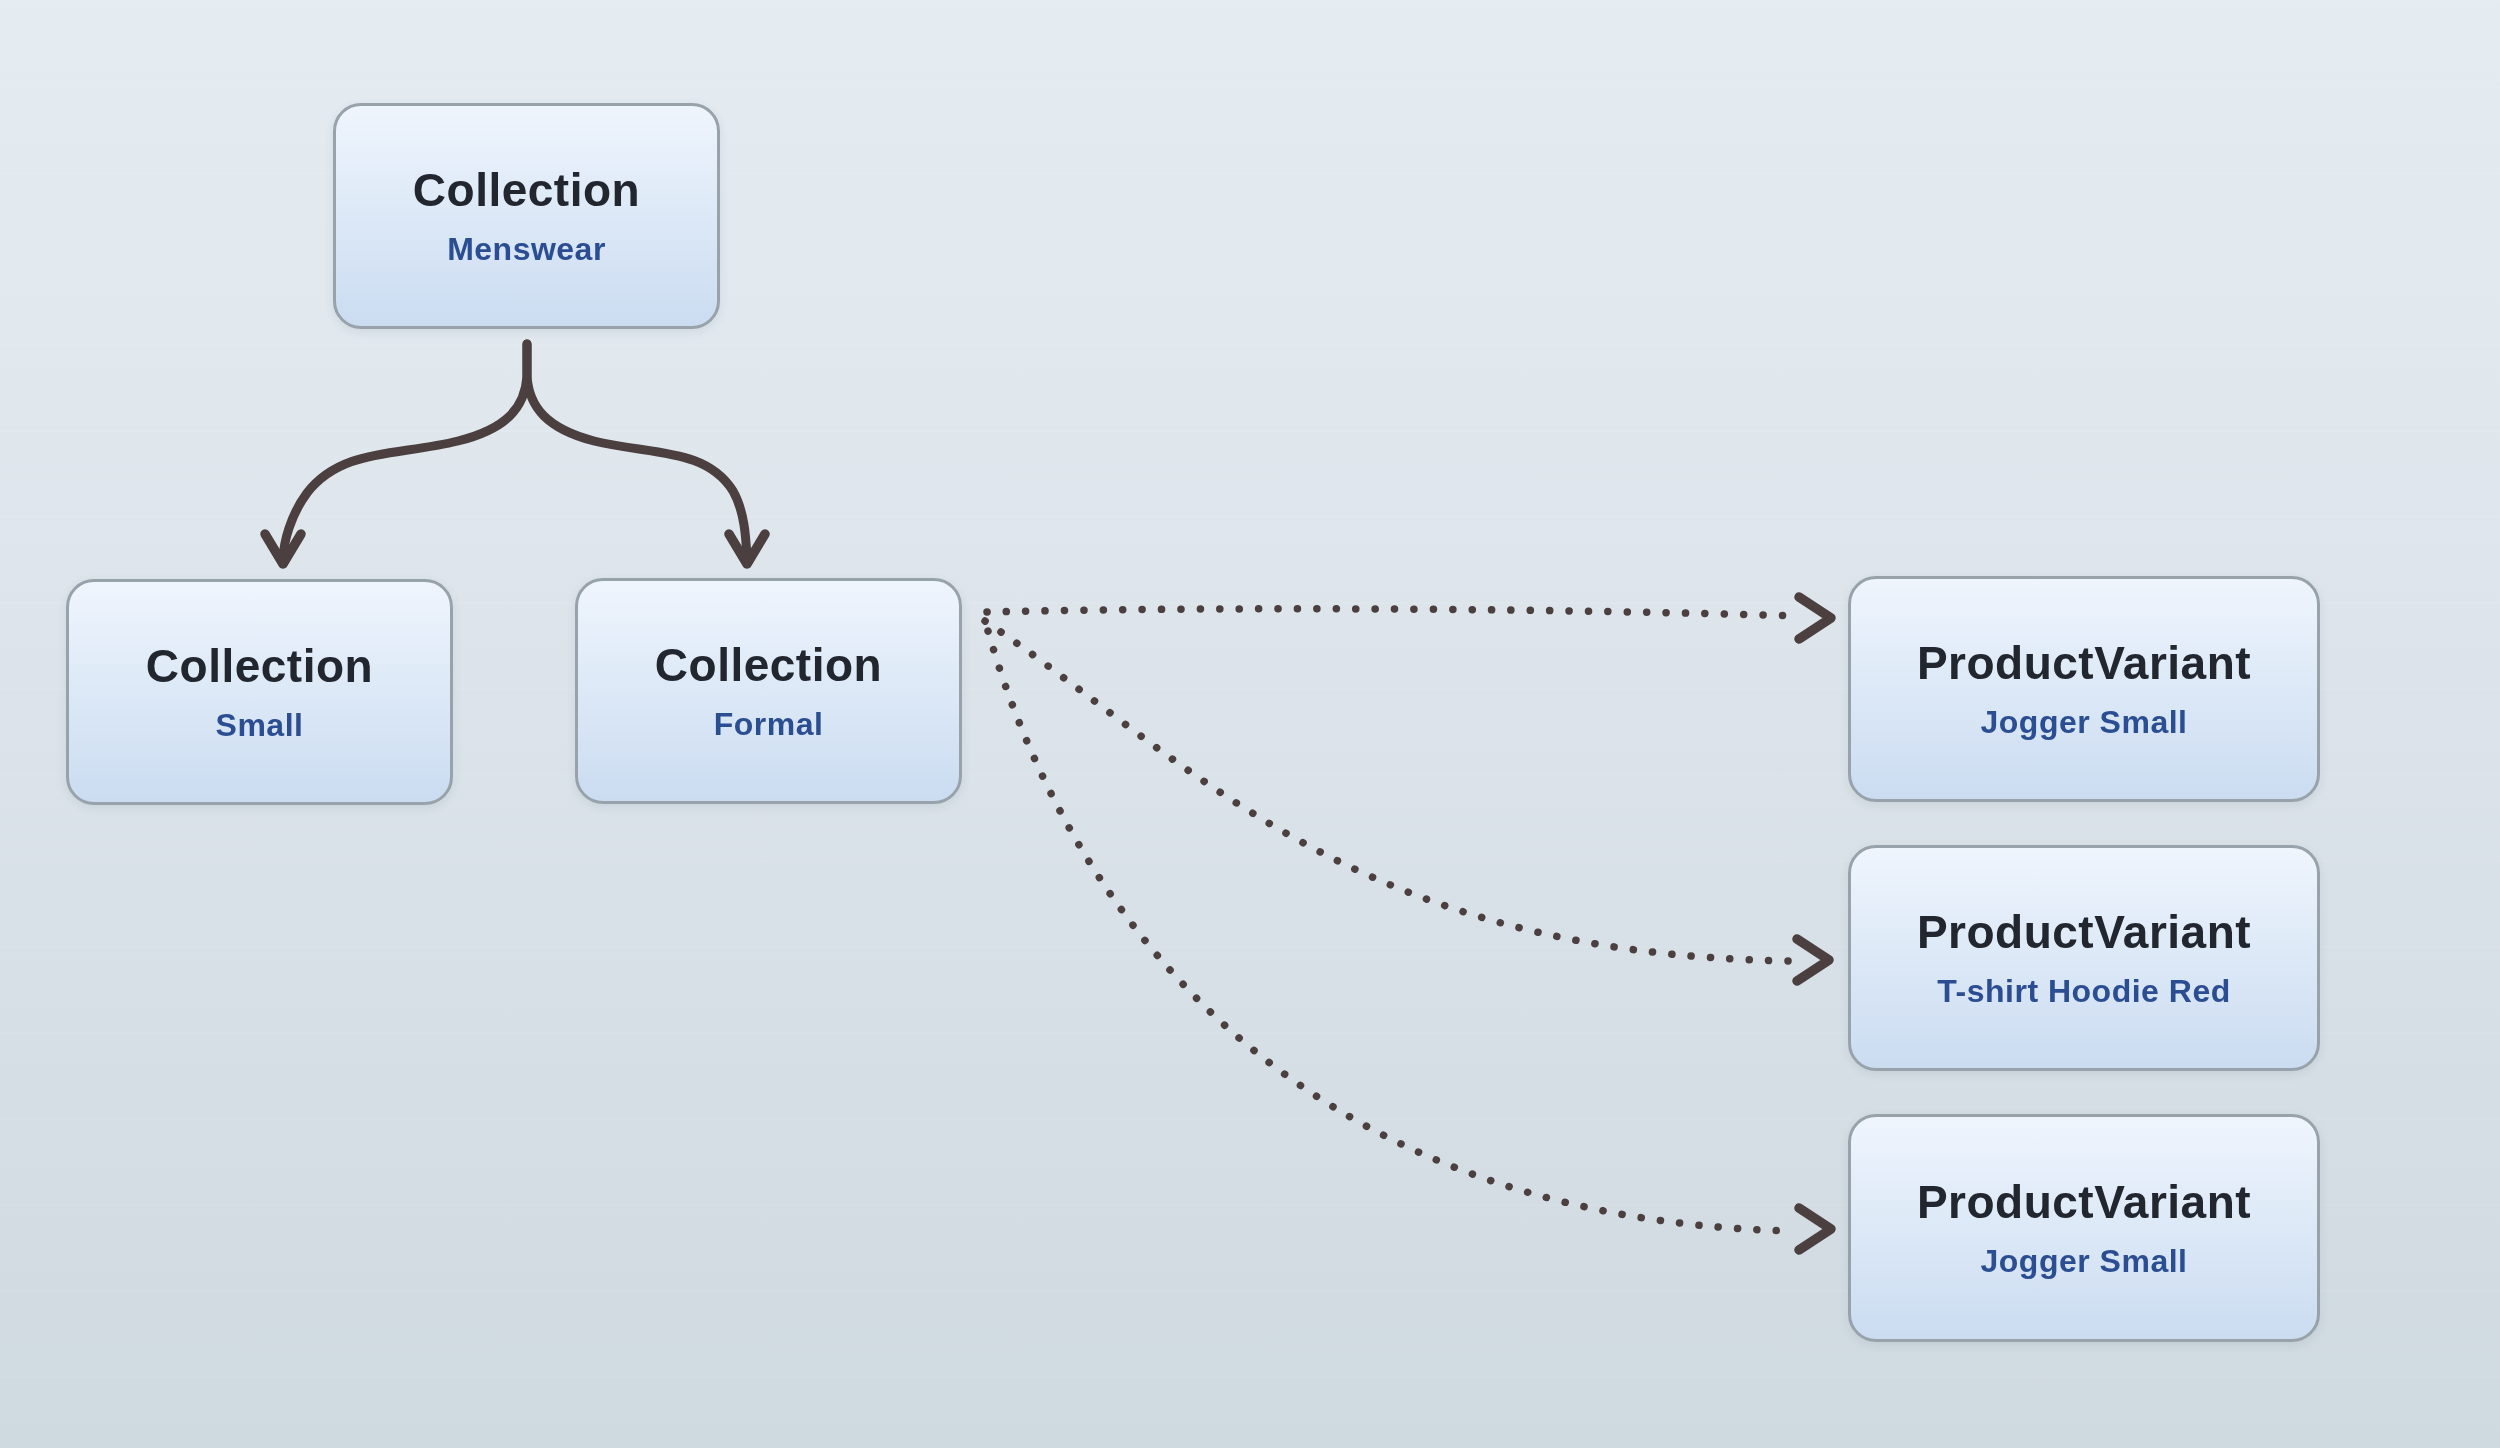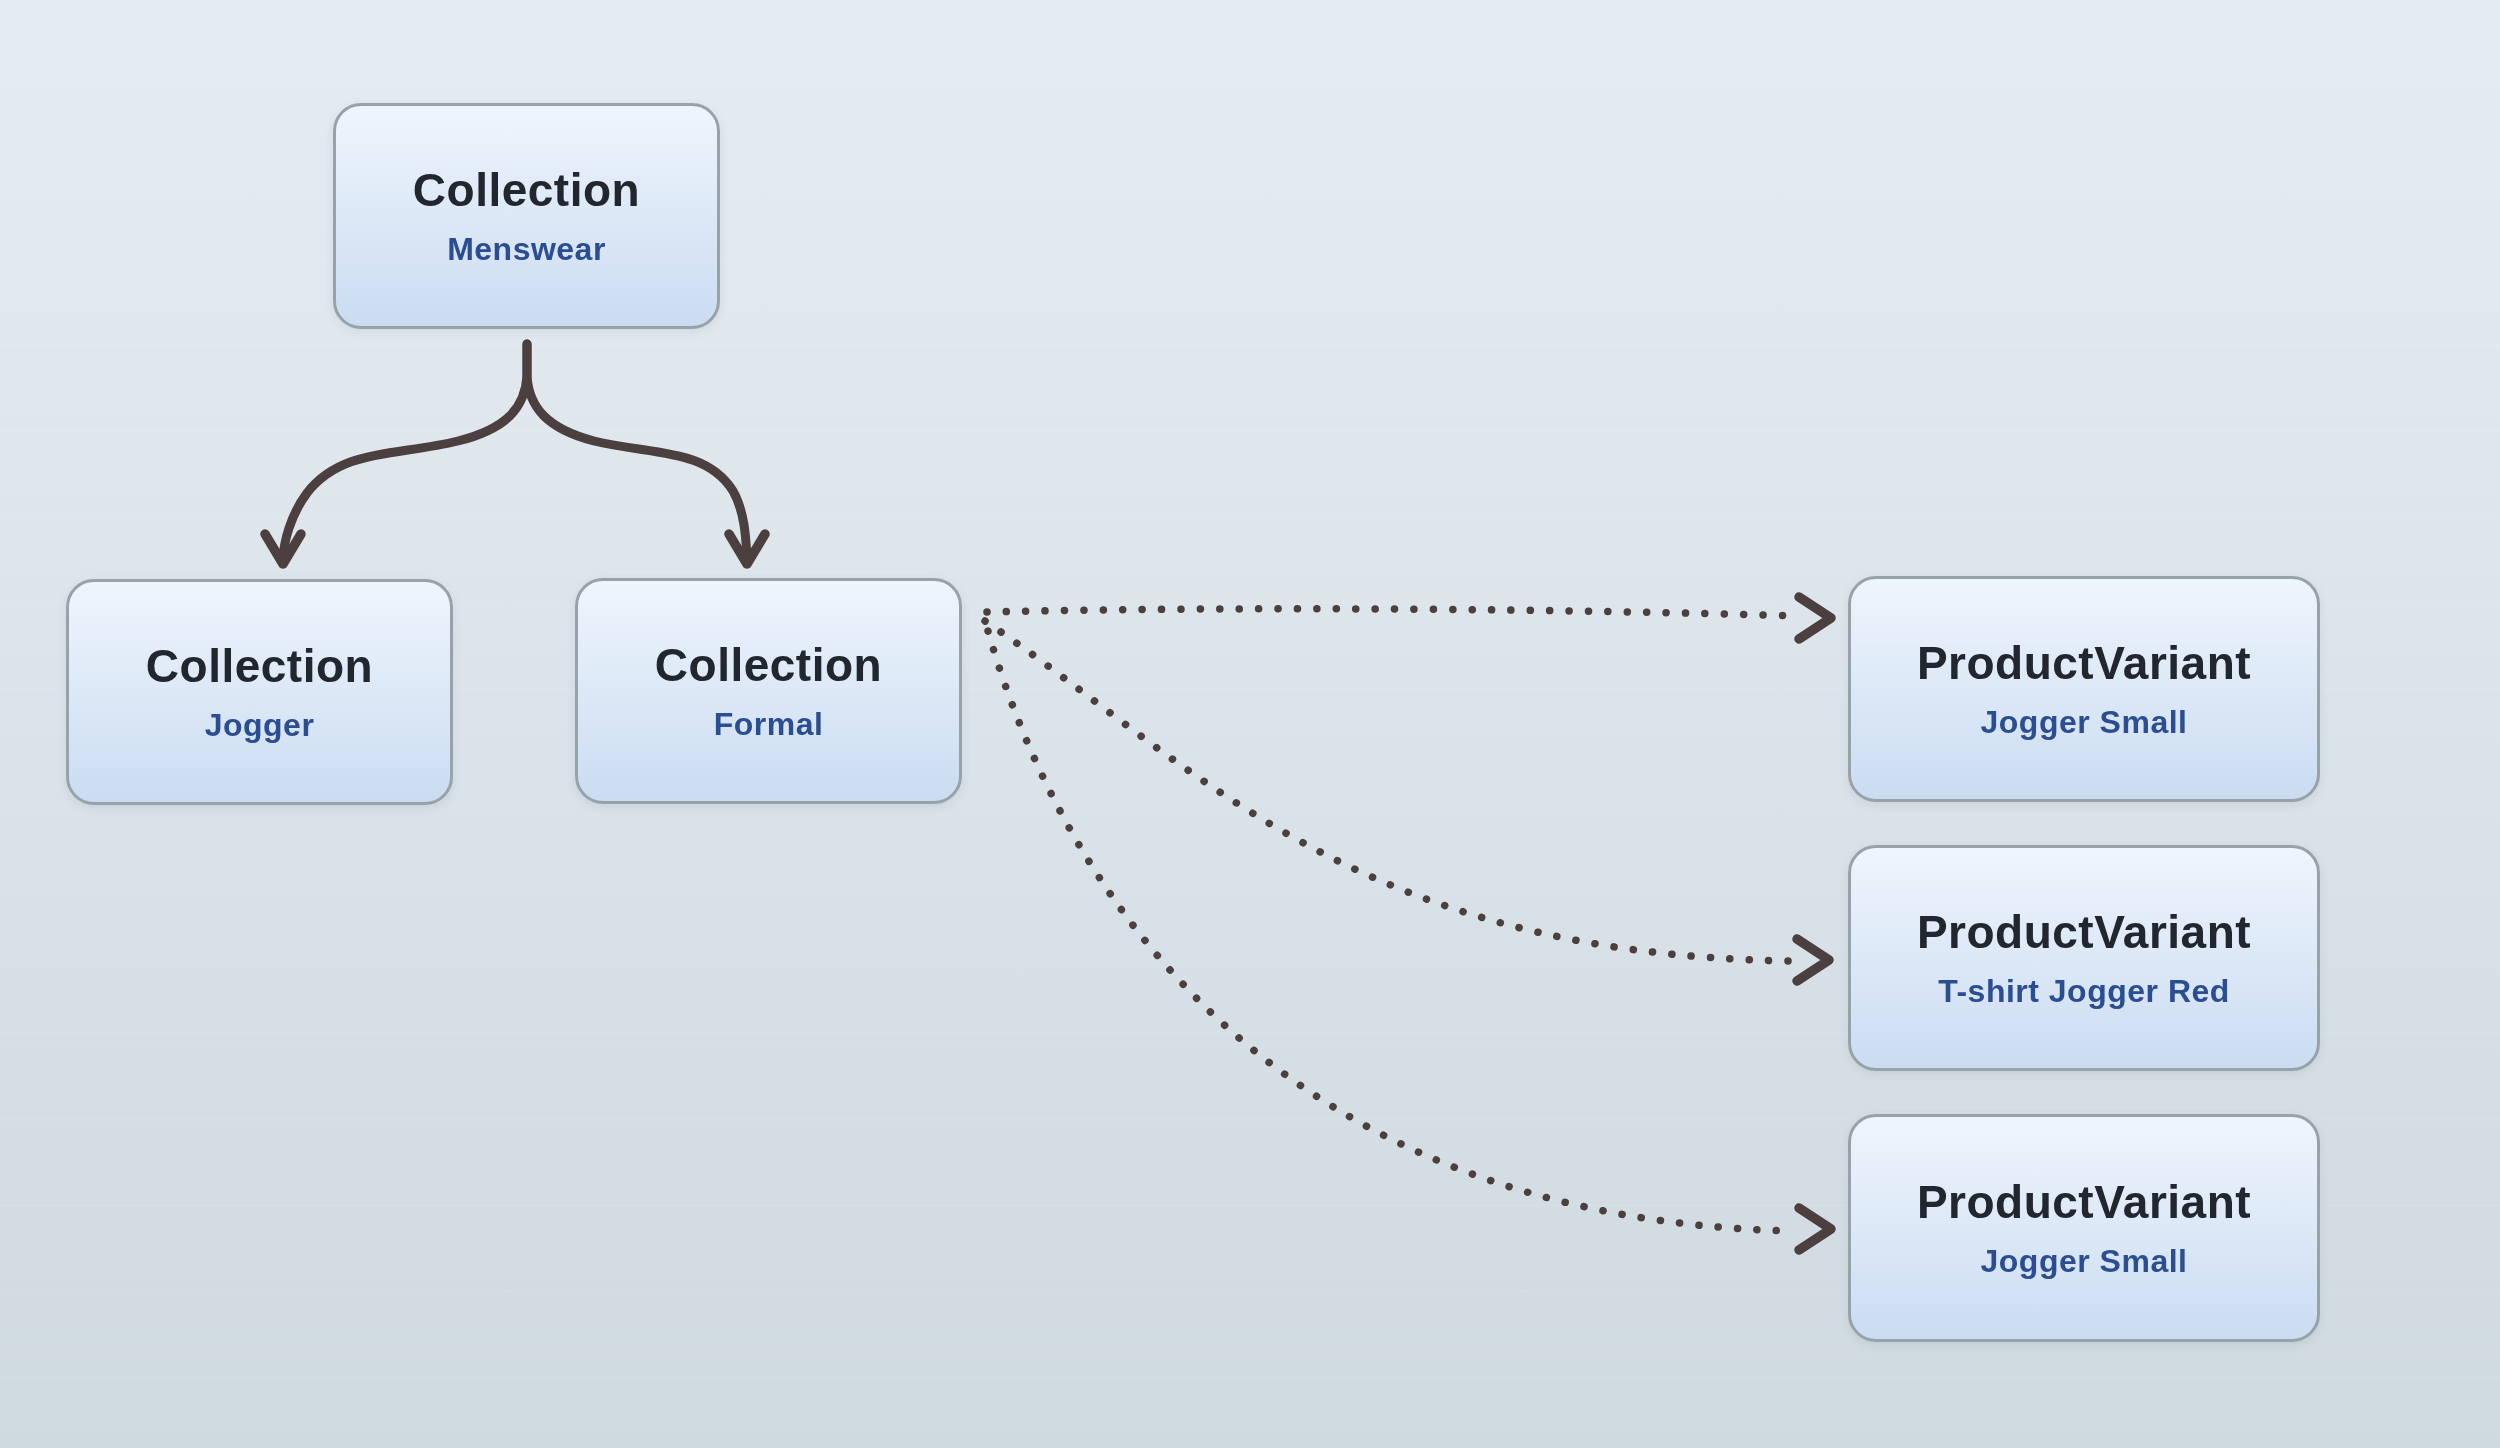--- a/index.html
+++ b/index.html
@@ -116,36 +116,36 @@
     <path class="edge-head" d="M 1799 1208 L 1831 1229 L 1799 1250"></path>
   </svg>
 
   <div class="node node-menswear">
     <div class="node-type">Collection</div>
     <div class="node-name">Menswear</div>
   </div>
 
   <div class="node node-formal">
     <div class="node-type">Collection</div>
-    <div class="node-name">Jogger</div>
+    <div class="node-name">Small</div>
   </div>
 
   <div class="node node-casual">
     <div class="node-type">Collection</div>
     <div class="node-name">Formal</div>
   </div>
 
   <div class="node node-hoodie">
     <div class="node-type">ProductVariant</div>
     <div class="node-name">Jogger Small</div>
   </div>
 
   <div class="node node-tshirt">
     <div class="node-type">ProductVariant</div>
-    <div class="node-name">T-shirt Jogger Red</div>
+    <div class="node-name">T-shirt Hoodie Red</div>
   </div>
 
   <div class="node node-jogger">
     <div class="node-type">ProductVariant</div>
     <div class="node-name">Jogger Small</div>
   </div>
 
 </div>
 
 </body></html>

